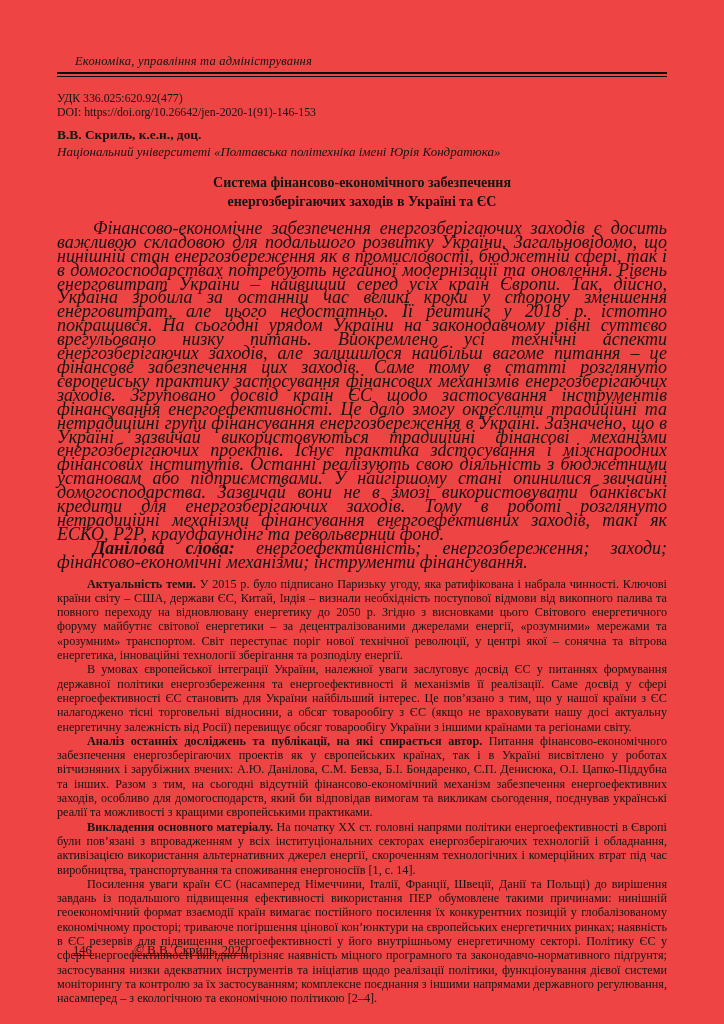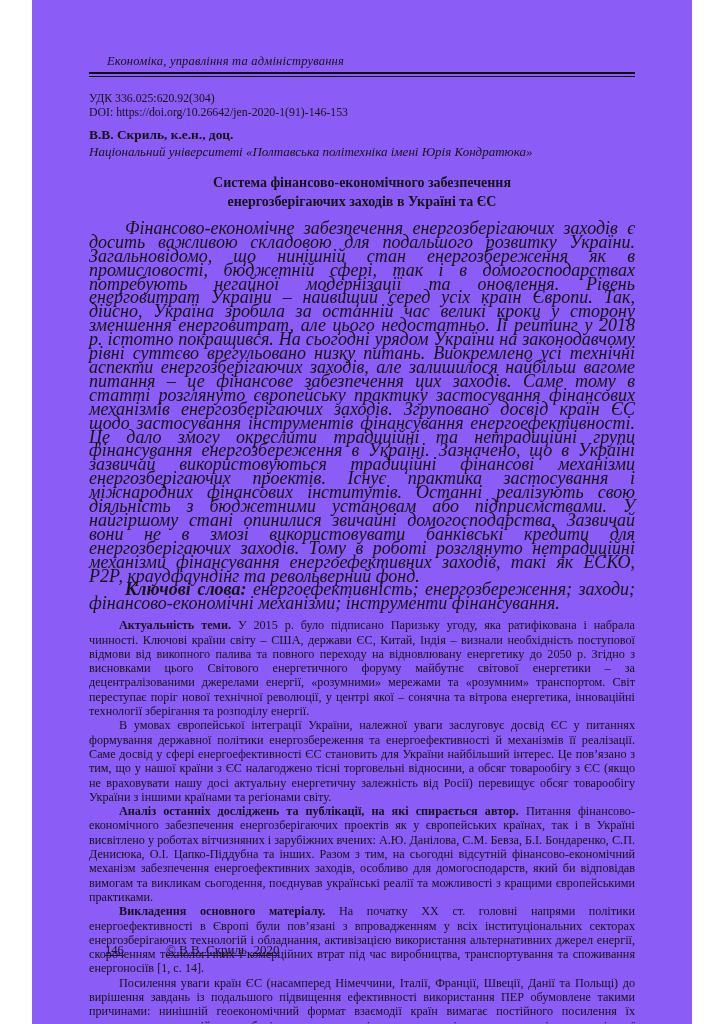--- a/index.html
+++ b/index.html
@@ -1,21 +1,21 @@
 <!DOCTYPE html>
 <html lang="uk"><head>
 <meta charset="utf-8">
 <style>
   html, body { margin: 0; padding: 0; background: #ffffff; }
   .page {
     position: relative;
-    width: 660px;
+    width: 724px;
     height: 1024px;
     margin: 0 auto;
-    background: #8b5cf6;
+    background: #ef4444;
     color: #141414;
     font-family: "Liberation Serif", serif;
     box-sizing: border-box;
     padding: 54px 57px 0 57px;
     overflow: hidden;
   }
   .journal-head {
     font-style: italic;
     font-size: 12.5px;
     line-height: 15px;
@@ -73,37 +73,37 @@
 <body>
 
 <div class="page">
 
   <div>
     <div class="journal-head">Економіка, управління та адміністрування</div>
     <div class="rule-double"></div>
   </div>
 
   <div class="meta-block">
-    <div>УДК 336.025:620.92(304)</div>
+    <div>УДК 336.025:620.92(477)</div>
     <div>DOI: https://doi.org/10.26642/jen-2020-1(91)-146-153</div>
   </div>
 
   <div class="byline">
     <div class="author-name">В.В. Скриль, к.е.н., доц.</div>
     <div class="author-affiliation">Національний університеті «Полтавська політехніка імені Юрія Кондратюка»</div>
   </div>
 
   <div class="article-title">
     <div>Система фінансово-економічного забезпечення</div>
     <div>енергозберігаючих заходів в Україні та ЄС</div>
   </div>
 
   <div class="abstract">
     <p>Фінансово-економічне забезпечення енергозберігаючих заходів є досить важливою складовою для подальшого розвитку України. Загальновідомо, що нинішній стан енергозбереження як в промисловості, бюджетній сфері, так і в домогосподарствах потребують негайної модернізації та оновлення. Рівень енерговитрат України – найвищий серед усіх країн Європи. Так, дійсно, Україна зробила за останній час великі кроки у сторону зменшення енерговитрат, але цього недостатньо. Її рейтинг у 2018 р. істотно покращився. На сьогодні урядом України на законодавчому рівні суттєво врегульовано низку питань. Виокремлено усі технічні аспекти енергозберігаючих заходів, але залишилося найбільш вагоме питання – це фінансове забезпечення цих заходів. Саме тому в статті розглянуто європейську практику застосування фінансових механізмів енергозберігаючих заходів. Згруповано досвід країн ЄС щодо застосування інструментів фінансування енергоефективності. Це дало змогу окреслити традиційні та нетрадиційні групи фінансування енергозбереження в Україні. Зазначено, що в Україні зазвичай використовуються традиційні фінансові механізми енергозберігаючих проектів. Існує практика застосування і міжнародних фінансових інститутів. Останні реалізують свою діяльність з бюджетними установам або підприємствами. У найгіршому стані опинилися звичайні домогосподарства. Зазвичай вони не в змозі використовувати банківські кредити для енергозберігаючих заходів. Тому в роботі розглянуто нетрадиційні механізми фінансування енергоефективних заходів, такі як ЕСКО, Р2Р, краудфаундінг та револьверний фонд.</p>
-    <p><span class="kw-label">Ключові слова:</span><span> енергоефективність; енергозбереження; заходи; фінансово-економічні механізми; інструменти фінансування.</span></p>
+    <p><span class="kw-label">Данілова слова:</span><span> енергоефективність; енергозбереження; заходи; фінансово-економічні механізми; інструменти фінансування.</span></p>
   </div>
 
   <div class="body-text">
     <p><span class="lead">Актуальність теми.</span><span> У 2015 р. було підписано Паризьку угоду, яка ратифікована і набрала чинності. Ключові країни світу – США, держави ЄС, Китай, Індія – визнали необхідність поступової відмови від викопного палива та повного переходу на відновлювану енергетику до 2050 р. Згідно з висновками цього Світового енергетичного форуму майбутнє світової енергетики – за децентралізованими джерелами енергії, «розумними» мережами та «розумним» транспортом. Світ переступає поріг нової технічної революції, у центрі якої – сонячна та вітрова енергетика, інноваційні технології зберігання та розподілу енергії.</span></p>
     <p><span class="lead"></span><span>В умовах європейської інтеграції України, належної уваги заслуговує досвід ЄС у питаннях формування державної політики енергозбереження та енергоефективності й механізмів її реалізації. Саме досвід у сфері енергоефективності ЄС становить для України найбільший інтерес. Це пов’язано з тим, що у нашої країни з ЄС налагоджено тісні торговельні відносини, а обсяг товарообігу з ЄС (якщо не враховувати нашу досі актуальну енергетичну залежність від Росії) перевищує обсяг товарообігу України з іншими країнами та регіонами світу.</span></p>
     <p><span class="lead">Аналіз останніх досліджень та публікації, на які спирається автор.</span><span> Питання фінансово-економічного забезпечення енергозберігаючих проектів як у європейських країнах, так і в Україні висвітлено у роботах вітчизняних і зарубіжних вчених: А.Ю. Данілова, С.М. Бевза, Б.І. Бондаренко, С.П. Денисюка, О.І. Цапко-Піддубна та інших. Разом з тим, на сьогодні відсутній фінансово-економічний механізм забезпечення енергоефективних заходів, особливо для домогосподарств, який би відповідав вимогам та викликам сьогодення, поєднував українські реалії та можливості з кращими європейськими практиками.</span></p>
     <p><span class="lead">Викладення основного матеріалу.</span><span> На початку ХХ ст. головні напрями політики енергоефективності в Європі були пов’язані з впровадженням у всіх інституціональних секторах енергозберігаючих технологій і обладнання, активізацією використання альтернативних джерел енергії, скороченням технологічних і комерційних втрат під час виробництва, транспортування та споживання енергоносіїв [1, с. 14].</span></p>
     <p><span class="lead"></span><span>Посилення уваги країн ЄС (насамперед Німеччини, Італії, Франції, Швеції, Данії та Польщі) до вирішення завдань із подальшого підвищення ефективності використання ПЕР обумовлене такими причинами: нинішній геоекономічний формат взаємодії країн вимагає постійного посилення їх конкурентних позицій у глобалізованому економічному просторі; триваюче погіршення цінової кон’юнктури на європейських енергетичних ринках; наявність в ЄС резервів для підвищення енергоефективності у його внутрішньому енергетичному секторі. Політику ЄС у сфері енергоефективності вигідно вирізняє наявність міцного програмного та законодавчо-нормативного підґрунтя; застосування низки адекватних інструментів та ініціатив щодо реалізації політики, функціонування дієвої системи моніторингу та контролю за їх застосуванням; комплексне поєднання з іншими напрямами державного регулювання, насамперед – з екологічною та економічною політикою [2–4].</span></p>
   </div>
 

